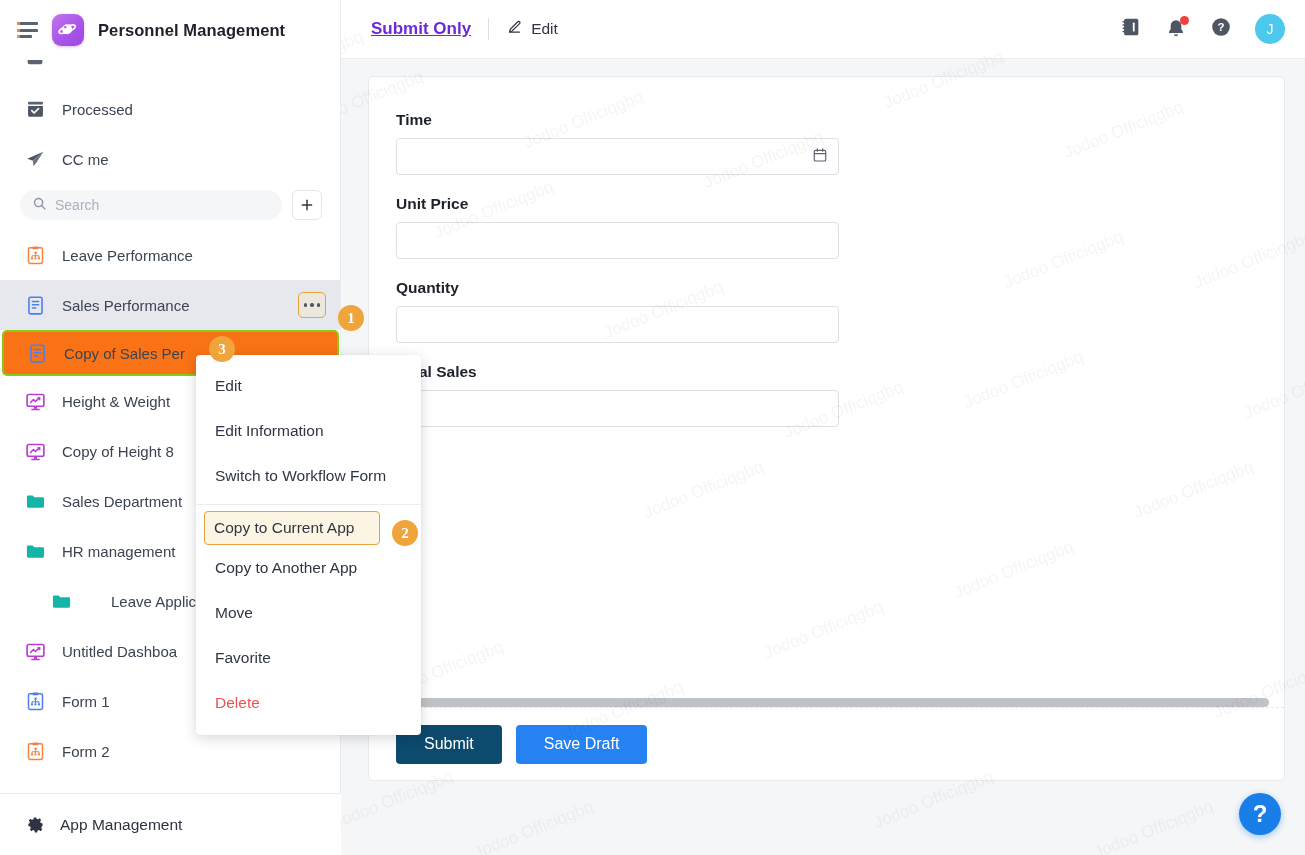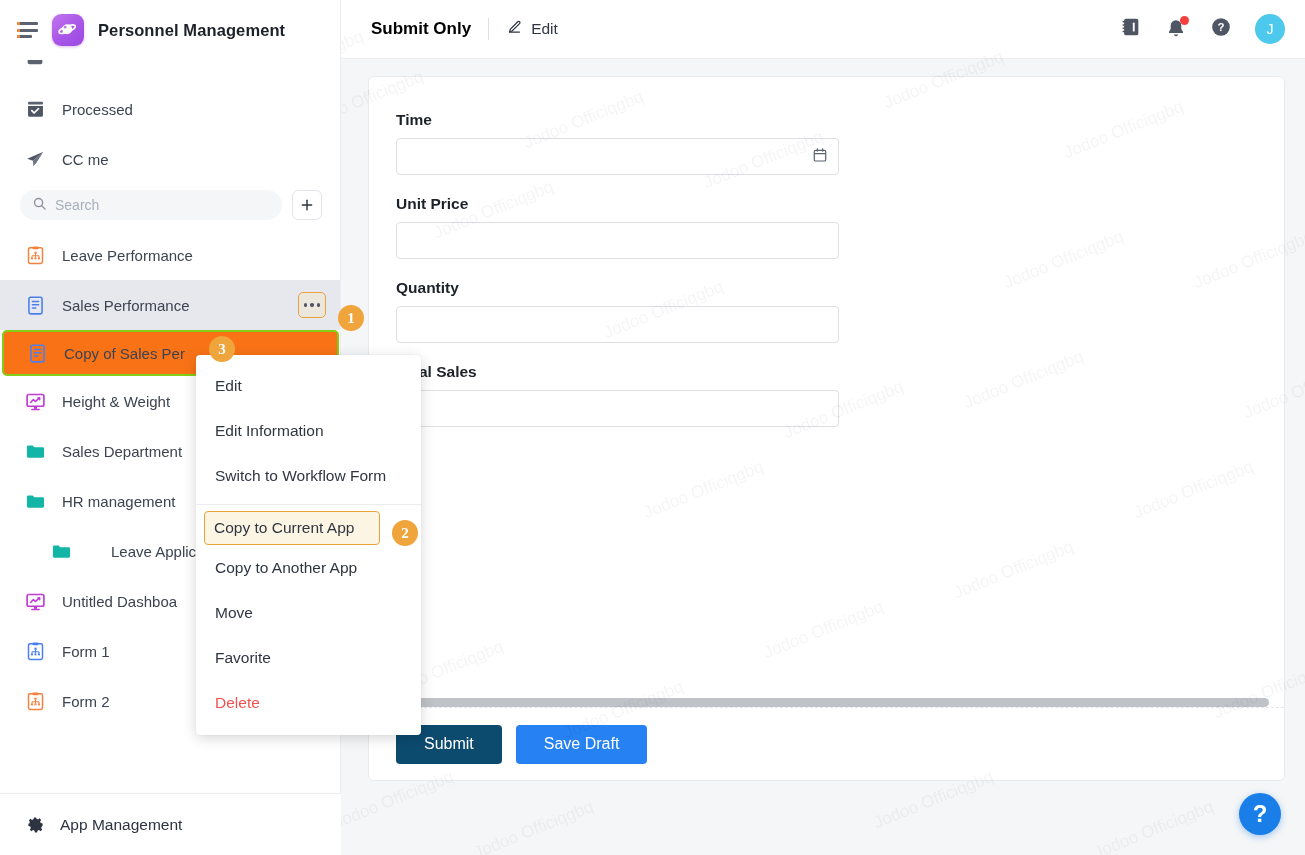--- a/index.html
+++ b/index.html
@@ -131,21 +131,21 @@
     margin: 0 42px 0 8px; height: 34px; padding-left: 9px;
     width: 176px;
   }
 
   
   #main { position:absolute; left: 341px; top: 0; right: 0; bottom: 0; background:#fff; }
   .topbar {
     height: 59px; display:flex; align-items:center; padding: 0 20px 0 30px;
     border-bottom: 1px solid #ededed; background: #fff;
   }
-  .tb-title { font-size: 17px; font-weight: bold; color:#000000; }
+  .tb-title { font-size: 17px; font-weight: bold; color:#6d28d9;text-decoration:underline; }
   .tb-div { width:1px; height:22px; background:#dcdfe4; margin: 0 17px; }
   .tb-edit { display:flex; align-items:center; gap:8px; font-size:15.5px; color:#2f3642; cursor:pointer; }
   .tb-right { margin-left:auto; display:flex; align-items:center; gap: 23px; }
   .avatar {
     width: 30px; height: 30px; border-radius: 50%; background:#4cc9ec; color:#fff;
     display:flex; align-items:center; justify-content:center; font-size:14px;
   }
   .bell-wrap { position:relative; width:22px; height:22px; cursor:pointer; }
   .bell-dot { position:absolute; right:-2px; top:-2px; width:9px; height:9px; border-radius:50%; background:#f53f3f; }
 
@@ -339,20 +339,32 @@
           <span class="sb-ico">
             <svg width="21" height="21" viewBox="0 0 24 24">
         <rect x="2.4" y="4" width="19.2" height="13.4" rx="2" fill="none" stroke="#c03ad6" stroke-width="1.9"></rect>
         <path d="M6.4 13.2l3.2-3.4 2.4 2.2 4.3-4.2" stroke="#c03ad6" stroke-width="1.8" fill="none" stroke-linecap="round" stroke-linejoin="round"></path>
         <path d="M14.6 7.8h2.2v2.2" stroke="#c03ad6" stroke-width="1.6" fill="none" stroke-linecap="round"></path>
         <rect x="10.3" y="17.6" width="3.4" height="2.8" fill="#c03ad6"></rect>
         <rect x="7" y="20.2" width="10" height="1.8" rx="0.9" fill="#c03ad6"></rect>
       </svg>
           </span>
           <span class="lbl">Height &amp; Weight</span>
+        </div>
+        <div class="sb-row">
+          <span class="sb-ico">
+            <svg width="21" height="21" viewBox="0 0 24 24">
+        <rect x="2.4" y="4" width="19.2" height="13.4" rx="2" fill="none" stroke="#c03ad6" stroke-width="1.9"></rect>
+        <path d="M6.4 13.2l3.2-3.4 2.4 2.2 4.3-4.2" stroke="#c03ad6" stroke-width="1.8" fill="none" stroke-linecap="round" stroke-linejoin="round"></path>
+        <path d="M14.6 7.8h2.2v2.2" stroke="#c03ad6" stroke-width="1.6" fill="none" stroke-linecap="round"></path>
+        <rect x="10.3" y="17.6" width="3.4" height="2.8" fill="#c03ad6"></rect>
+        <rect x="7" y="20.2" width="10" height="1.8" rx="0.9" fill="#c03ad6"></rect>
+      </svg>
+          </span>
+          <span class="lbl">Copy of Height 8</span>
         </div>
         <div class="sb-row">
           <span class="sb-ico">
             <svg width="21" height="21" viewBox="0 0 24 24">
         <path d="M2.2 6.6a1.6 1.6 0 0 1 1.6-1.6h5l1.8 2.2h9.6a1.6 1.6 0 0 1 1.6 1.6v8.6a1.6 1.6 0 0 1-1.6 1.6H3.8a1.6 1.6 0 0 1-1.6-1.6z" fill="#13b5a6"></path>
       </svg>
           </span>
           <span class="lbl">Sales Department</span>
         </div>
         <div class="sb-row">

